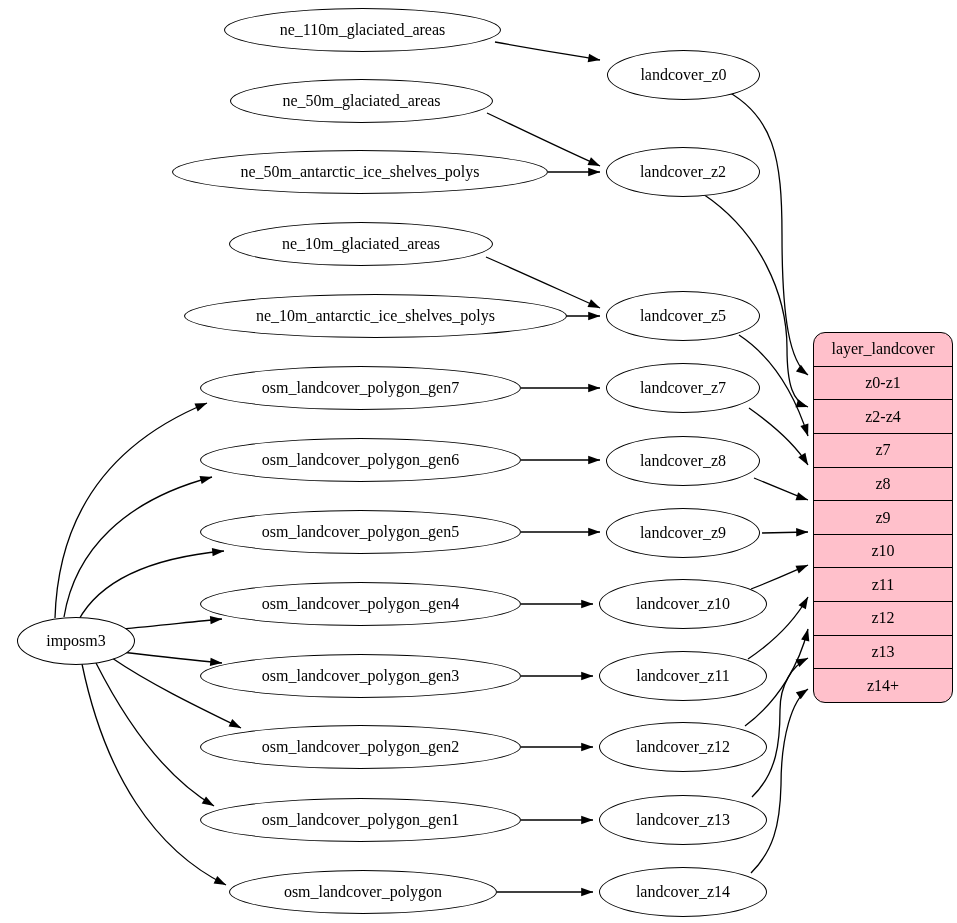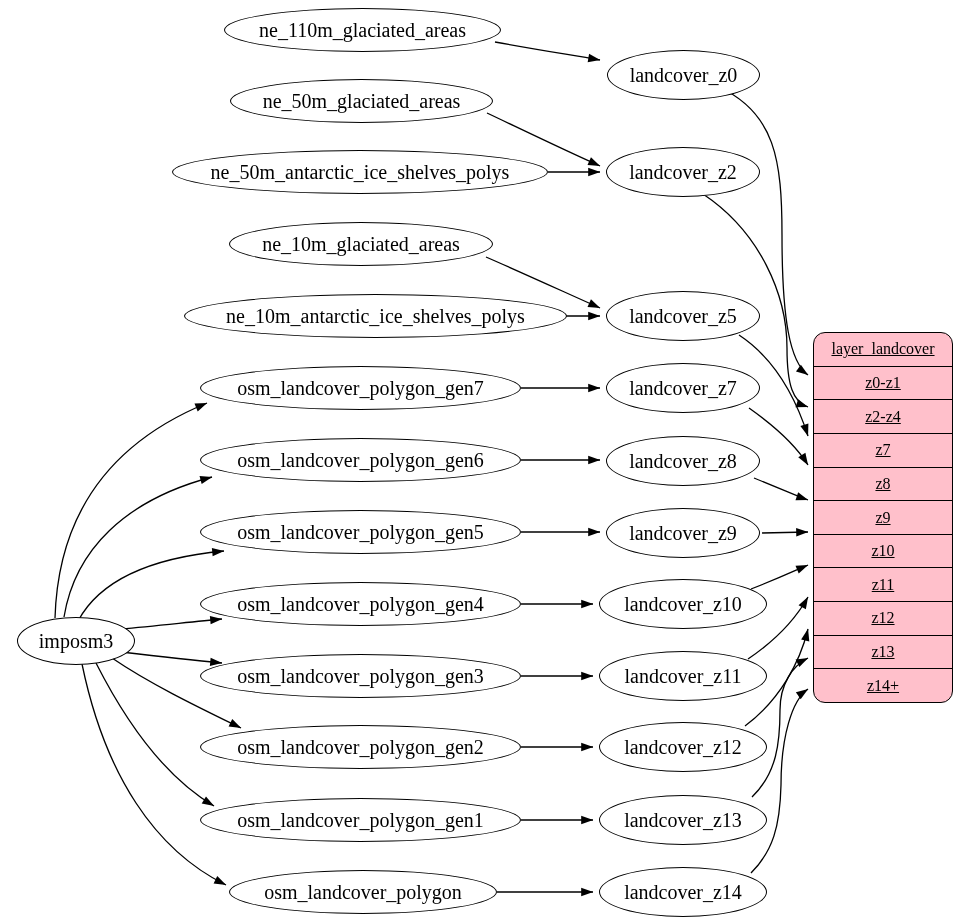--- a/index.html
+++ b/index.html
@@ -33,21 +33,21 @@
   }
   .node {
     position: absolute;
     box-sizing: border-box;
     border: 1.4px solid var(--node-stroke);
     border-radius: 50%;
     background: var(--node-fill);
     display: flex;
     align-items: center;
     justify-content: center;
-    font-size: 20px;
+    font-size: 16px;
     line-height: 1;
     white-space: nowrap;
     z-index: 2;
   }
   .record {
     position: absolute;
     left: 813px; top: 332px;
     width: 140px; height: 371px;
     box-sizing: border-box;
     background: var(--table-fill);
@@ -58,21 +58,20 @@
     z-index: 2;
     font-size: 16px;
   }
   .record .cell {
     flex: 1;
     display: flex;
     align-items: center;
     justify-content: center;
     border-top: 1.2px solid var(--node-stroke);
     white-space: nowrap;
-    text-decoration: underline;
   }
   .record .cell:first-child { border-top: none; }
 </style>
 </head>
 <body>
 
 <div class="canvas">
 
   <svg class="edges" viewBox="0 0 957 923" xmlns="http://www.w3.org/2000/svg">
     <defs>

